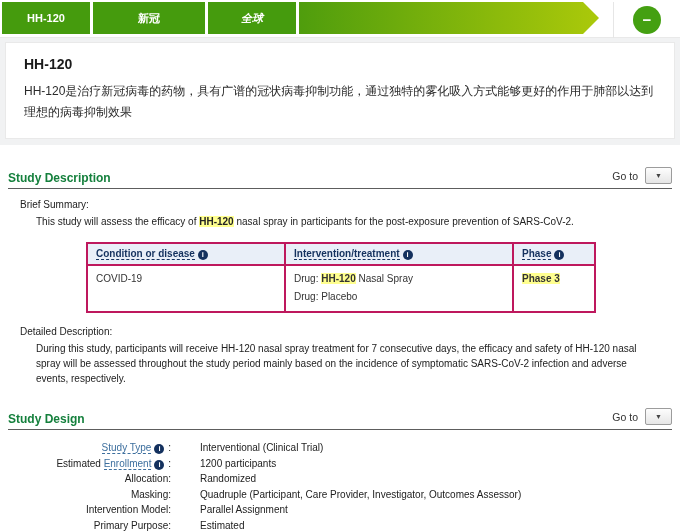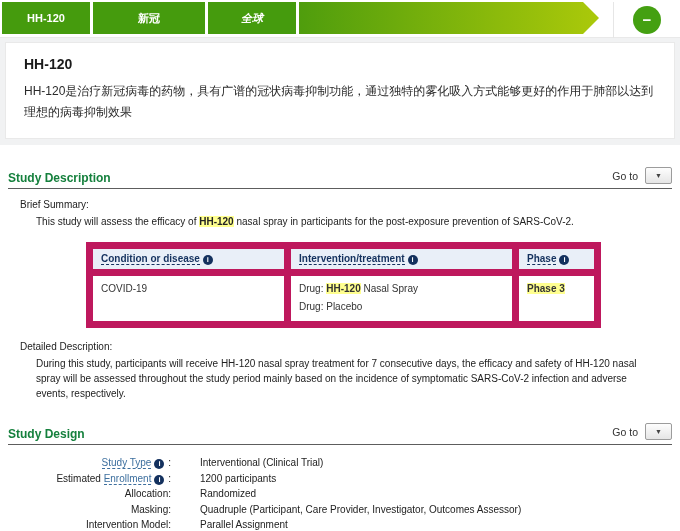--- a/index.html
+++ b/index.html
@@ -31,21 +31,21 @@
   .goto { display: flex; align-items: center; gap: 7px; font-size: 10.5px; color: #333; margin-bottom: 1px; }
   .goto-btn { width: 27px; height: 17px; border: 1px solid #9c9c9c; border-radius: 2px; background: linear-gradient(#fdfdfd, #e6e6e6); font-size: 7px; color: #444; cursor: pointer; line-height: 14px; }
 
   .sub-label { font-size: 10px; color: #222; margin: 10px 0 4px 12px; }
   .sub-text { font-size: 10px; color: #222; margin-left: 28px; line-height: 1.5; max-width: 620px; }
 
   .hl { background: #ffff8f; font-weight: bold; }
 
   
   table.ct { border-collapse: collapse; margin: 13px 0 13px 78px; font-size: 10px; }
-  table.ct th, table.ct td { border: 7px solid #be185d; text-align: left; vertical-align: top; }
+  table.ct th, table.ct td { border: 2px solid #be185d; text-align: left; vertical-align: top; }
   table.ct th { background: #e9eff8; color: #14315e; font-weight: bold; padding: 4px 8px; }
   table.ct th .dashed { border-bottom: 1px dashed #14315e; }
   table.ct td { padding: 7px 8px 9px 8px; color: #333; background: #fff; }
   .col-cond { width: 198px; }
   .col-int { width: 228px; }
   .col-phase { width: 82px; }
   .drug-line { margin-bottom: 7px; }
   .drug-line:last-child { margin-bottom: 0; }
   td.phase-cell { font-weight: bold; }
 

